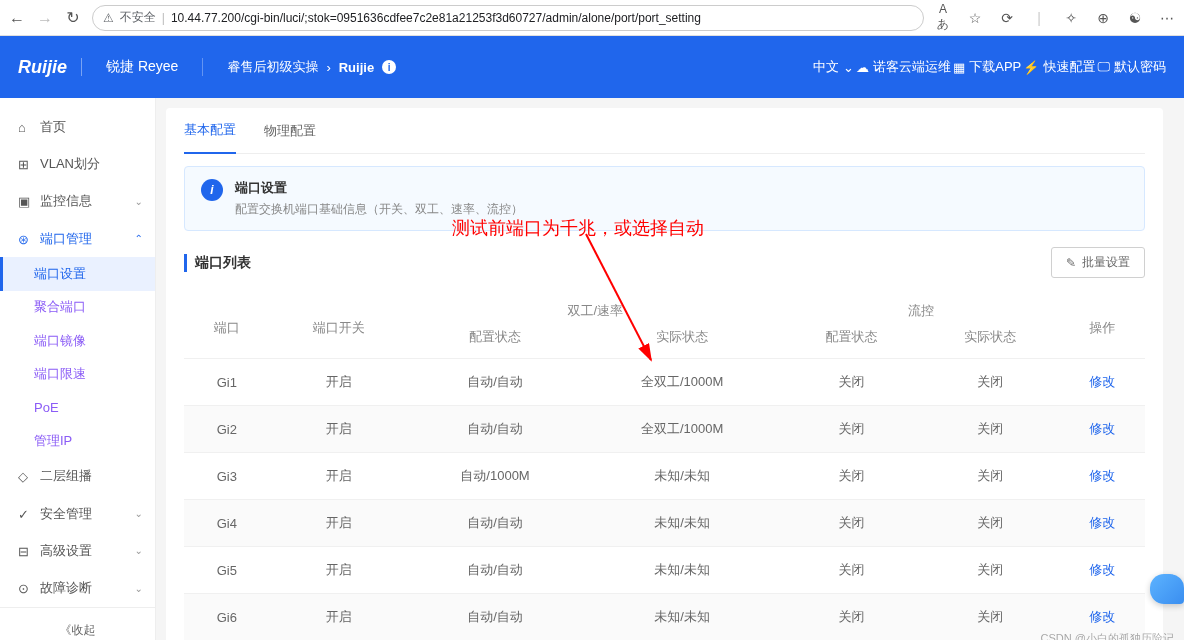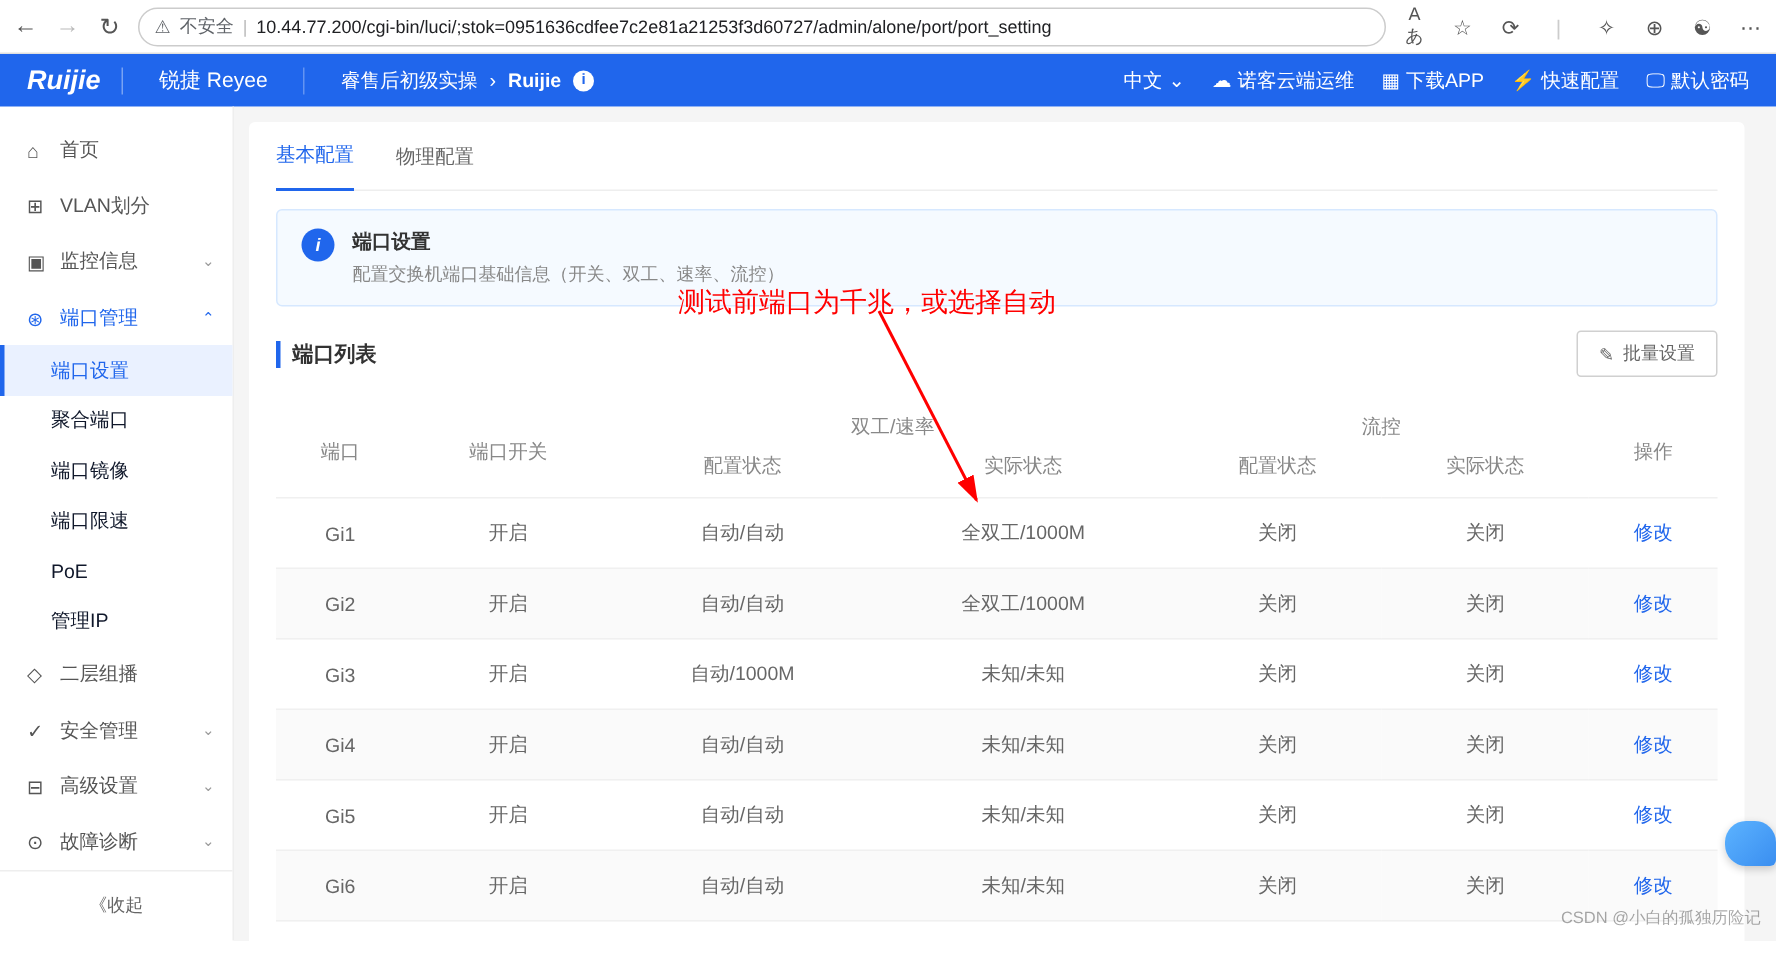--- a/index.html
+++ b/index.html
@@ -6,34 +6,34 @@
 body { font-size: 13px; color: #333; background: #fff; width: 1184px; height: 640px; overflow: hidden; position: relative; }
 
 
 .browser-bar { height: 36px; display: flex; align-items: center; padding: 0 8px; gap: 10px; border-bottom: 1px solid #e0e0e0; }
 .nav-arrow { width: 18px; height: 18px; color: #555; display: flex; align-items: center; justify-content: center; font-size: 16px; }
 .addr-bar { flex: 1; height: 26px; border: 1px solid #ccc; border-radius: 13px; display: flex; align-items: center; padding: 0 10px; gap: 6px; font-size: 12px; color: #5f6368; }
 .right-icons { display: flex; gap: 14px; align-items: center; color: #555; font-size: 14px; }
 .right-icons span { width: 18px; text-align: center; }
 
 
-.top-bar { height: 35px; background: #2066ec; color: #fff; display: flex; align-items: center; padding: 0 18px; font-size: 13px; }
+.top-bar { height: 62px; background: #2066ec; color: #fff; display: flex; align-items: center; padding: 0 18px; font-size: 13px; }
 .logo-area { display: flex; align-items: center; gap: 6px; font-weight: bold; font-size: 18px; font-style: italic; }
 .logo-area .sub { font-weight: normal; font-style: normal; font-size: 14px; padding-left: 24px; border-left: 1px solid rgba(255,255,255,.4); margin-left: 8px; }
 .breadcrumb-top { margin-left: 24px; border-left: 1px solid rgba(255,255,255,.3); padding-left: 24px; display: flex; align-items: center; gap: 8px; }
-.top-right { margin-left: auto; display: flex; gap: 18px; align-items: center; font-size: 13px; }
+.top-right { margin-left: auto; display: flex; gap: 2px; align-items: center; font-size: 13px; }
 .top-right span { display: flex; align-items: center; gap: 4px; }
 
 
 .app-body { display: flex; height: calc(640px - 36px - 48px); }
 .sidebar { width: 156px; border-right: 1px solid #eee; display: flex; flex-direction: column; font-size: 13px; padding-top: 10px; position: relative; }
 .sidebar-item { height: 38px; display: flex; align-items: center; padding-left: 18px; cursor: pointer; gap: 8px; color: #555; }
 .sidebar-item .chev { margin-left: auto; margin-right: 12px; color: #999; font-size: 10px; }
 .sidebar-item.active { color: #2066ec; }
-.sidebar-sub { height: 34px; display: flex; align-items: center; padding-left: 34px; color: #0f172a; cursor: pointer; }
+.sidebar-sub { height: 34px; display: flex; align-items: center; padding-left: 34px; color: #8b5cf6; cursor: pointer; }
 .sidebar-sub.active { background: #eaf1ff; color: #2066ec; border-left: 3px solid #2066ec; padding-left: 31px; }
 .collapse-footer { margin-top: auto; height: 48px; border-top: 1px solid #eee; display: flex; align-items: center; justify-content: center; color: #666; font-size: 12px; }
 
 .main { flex: 1; background: #f5f5f5; padding: 10px 21px 0 10px; overflow-y: auto; position: relative; }
 .card { background: #fff; border-radius: 4px; padding: 0 18px 12px 18px; }
 .tabs { display: flex; gap: 28px; height: 46px; align-items: center; border-bottom: 1px solid #eee; margin-bottom: 12px; }
 .tab { height: 46px; display: flex; align-items: center; color: #666; cursor: pointer; }
 .tab.active { color: #2066ec; border-bottom: 2px solid #2066ec; }
 
 .info-box { background: #f5faff; border: 1px solid #d6e8ff; border-radius: 4px; padding: 12px 16px; display: flex; gap: 12px; align-items: flex-start; margin-bottom: 16px; }

